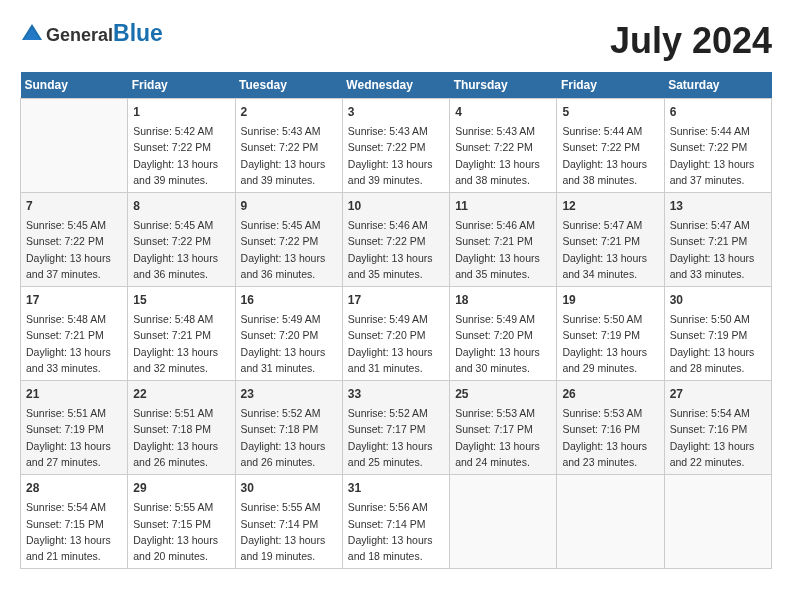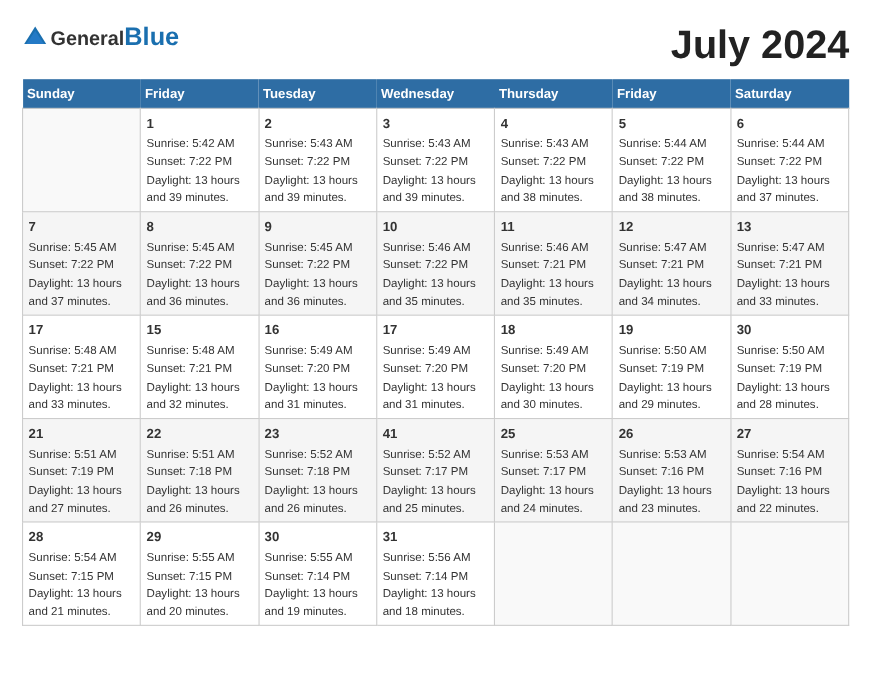--- a/index.html
+++ b/index.html
@@ -217,21 +217,21 @@
         </td>
         <td>
           <span class="day-number">22</span>
           <div class="cell-content">Sunrise: 5:51 AM<br>Sunset: 7:18 PM<br>Daylight: 13 hours<br>and 26 minutes.</div>
         </td>
         <td>
           <span class="day-number">23</span>
           <div class="cell-content">Sunrise: 5:52 AM<br>Sunset: 7:18 PM<br>Daylight: 13 hours<br>and 26 minutes.</div>
         </td>
         <td>
-          <span class="day-number">41</span>
+          <span class="day-number">33</span>
           <div class="cell-content">Sunrise: 5:52 AM<br>Sunset: 7:17 PM<br>Daylight: 13 hours<br>and 25 minutes.</div>
         </td>
         <td>
           <span class="day-number">25</span>
           <div class="cell-content">Sunrise: 5:53 AM<br>Sunset: 7:17 PM<br>Daylight: 13 hours<br>and 24 minutes.</div>
         </td>
         <td>
           <span class="day-number">26</span>
           <div class="cell-content">Sunrise: 5:53 AM<br>Sunset: 7:16 PM<br>Daylight: 13 hours<br>and 23 minutes.</div>
         </td>

